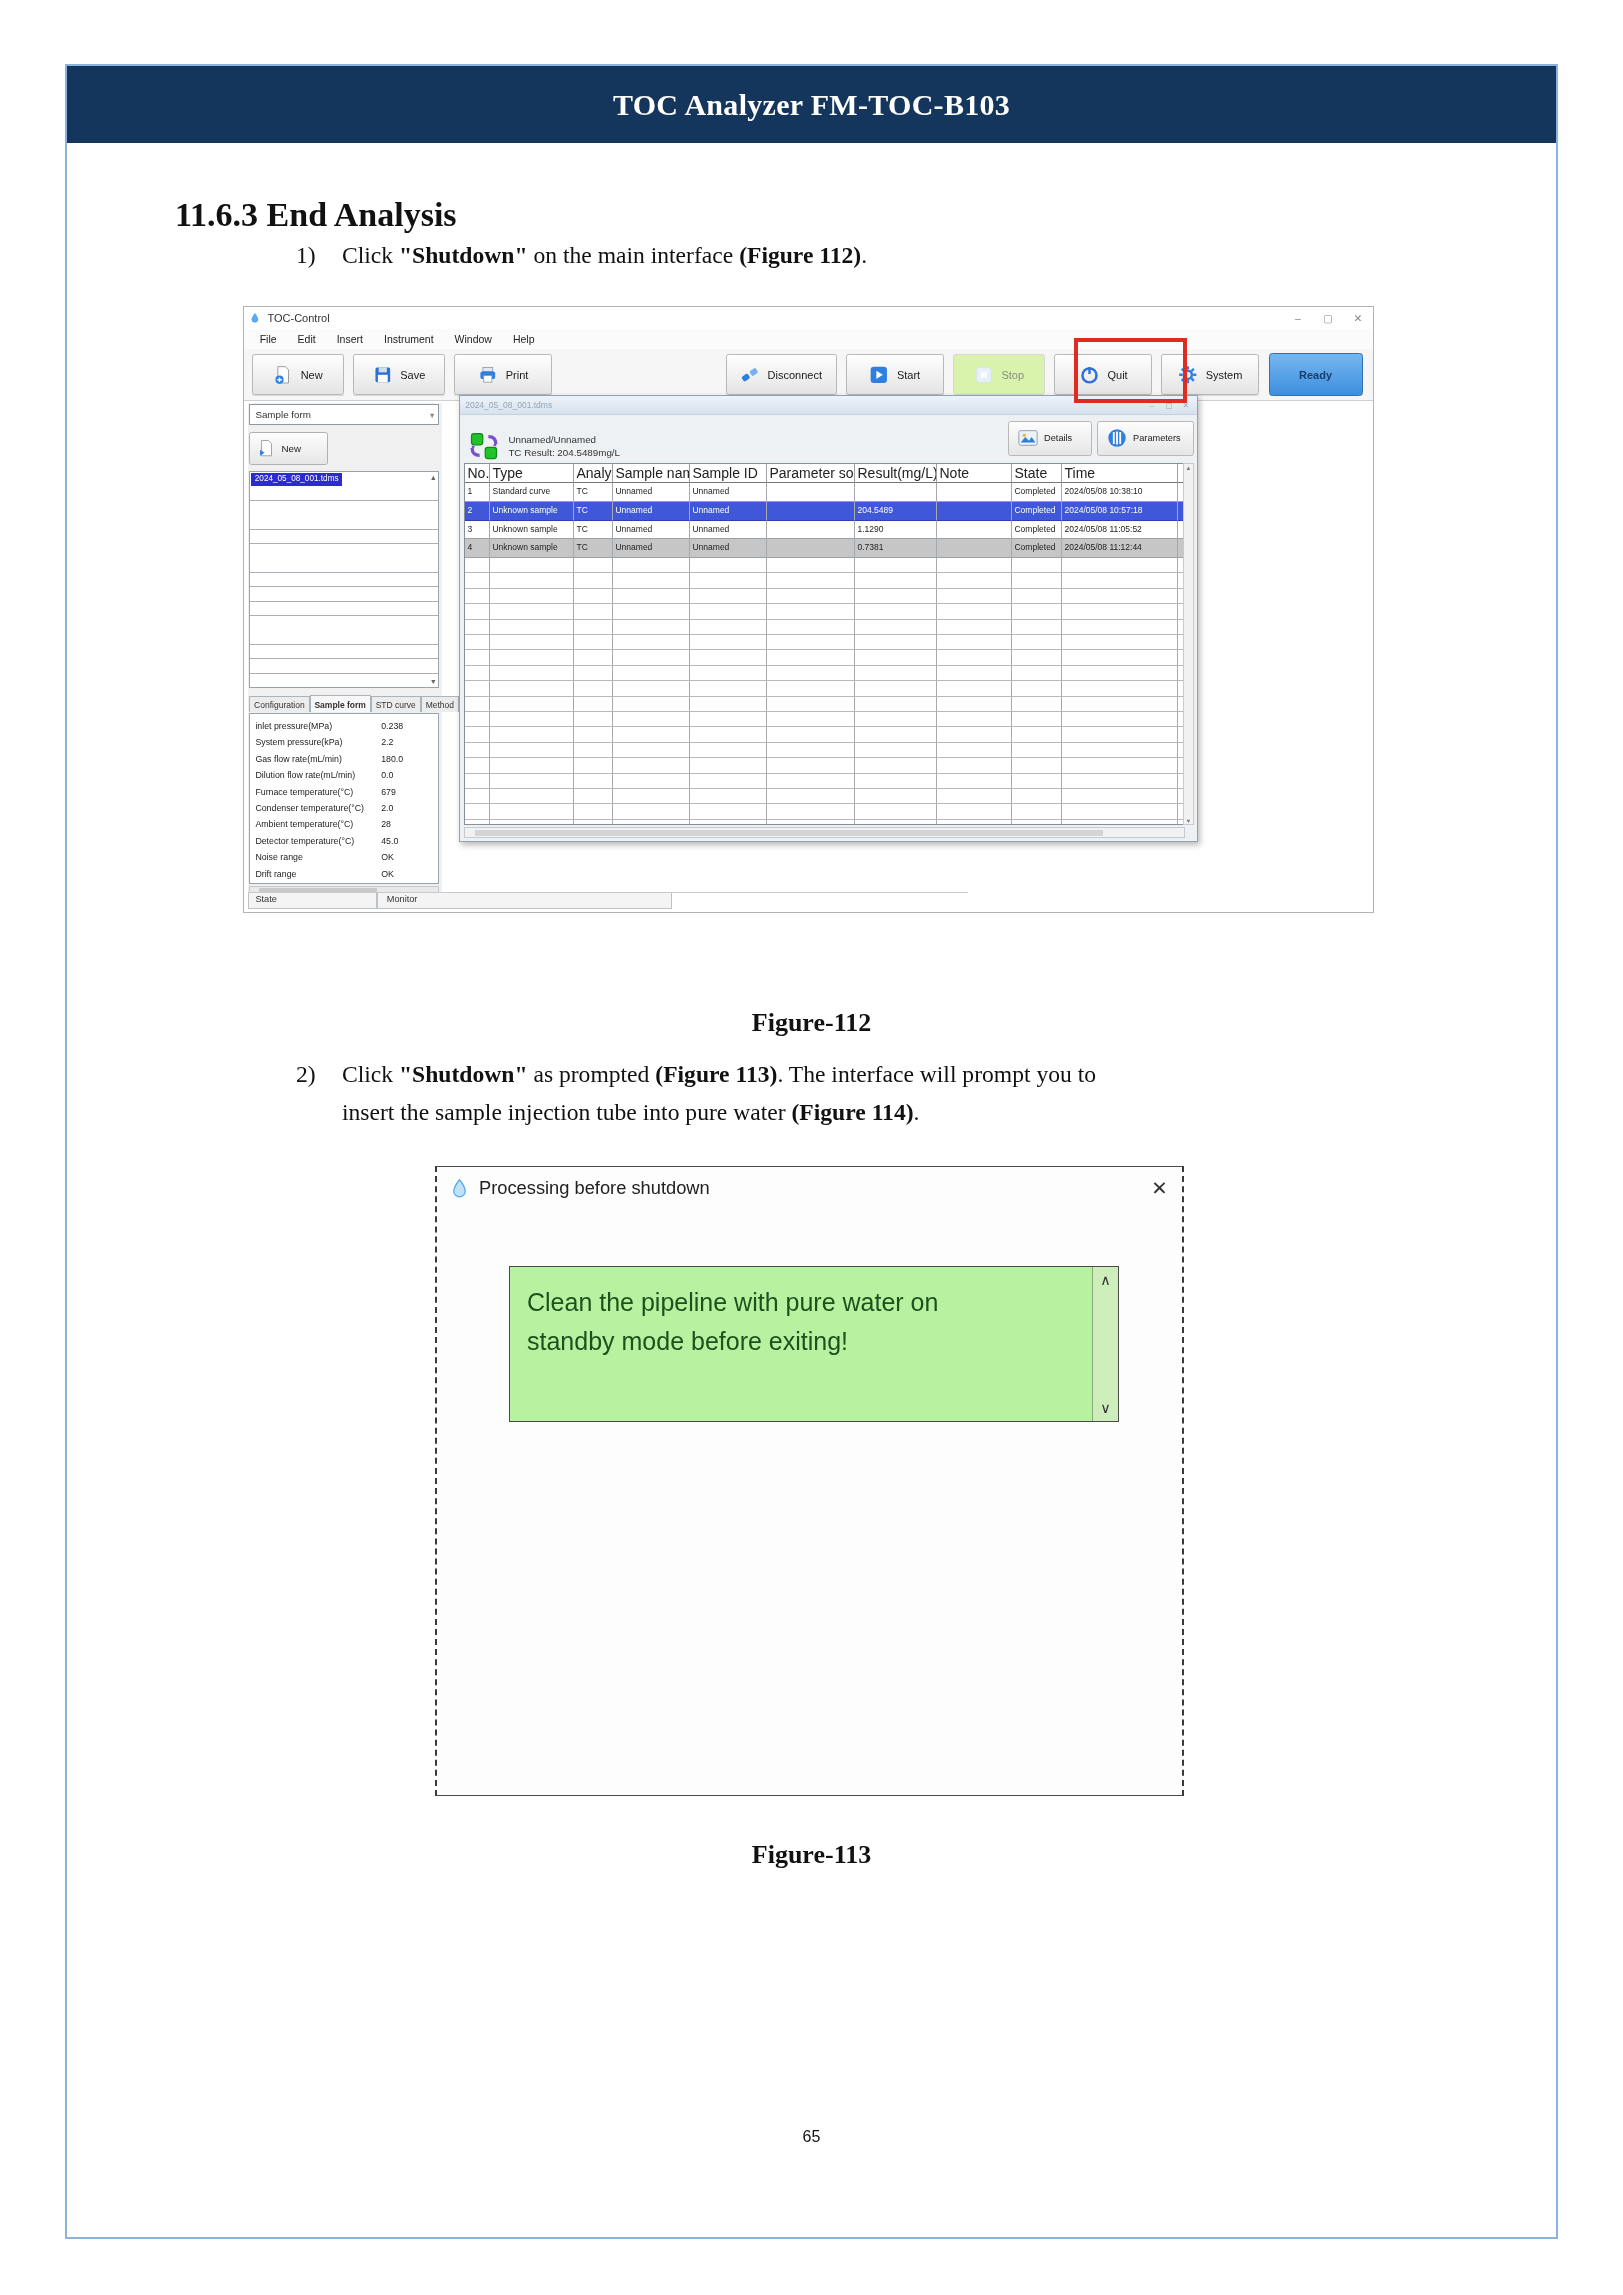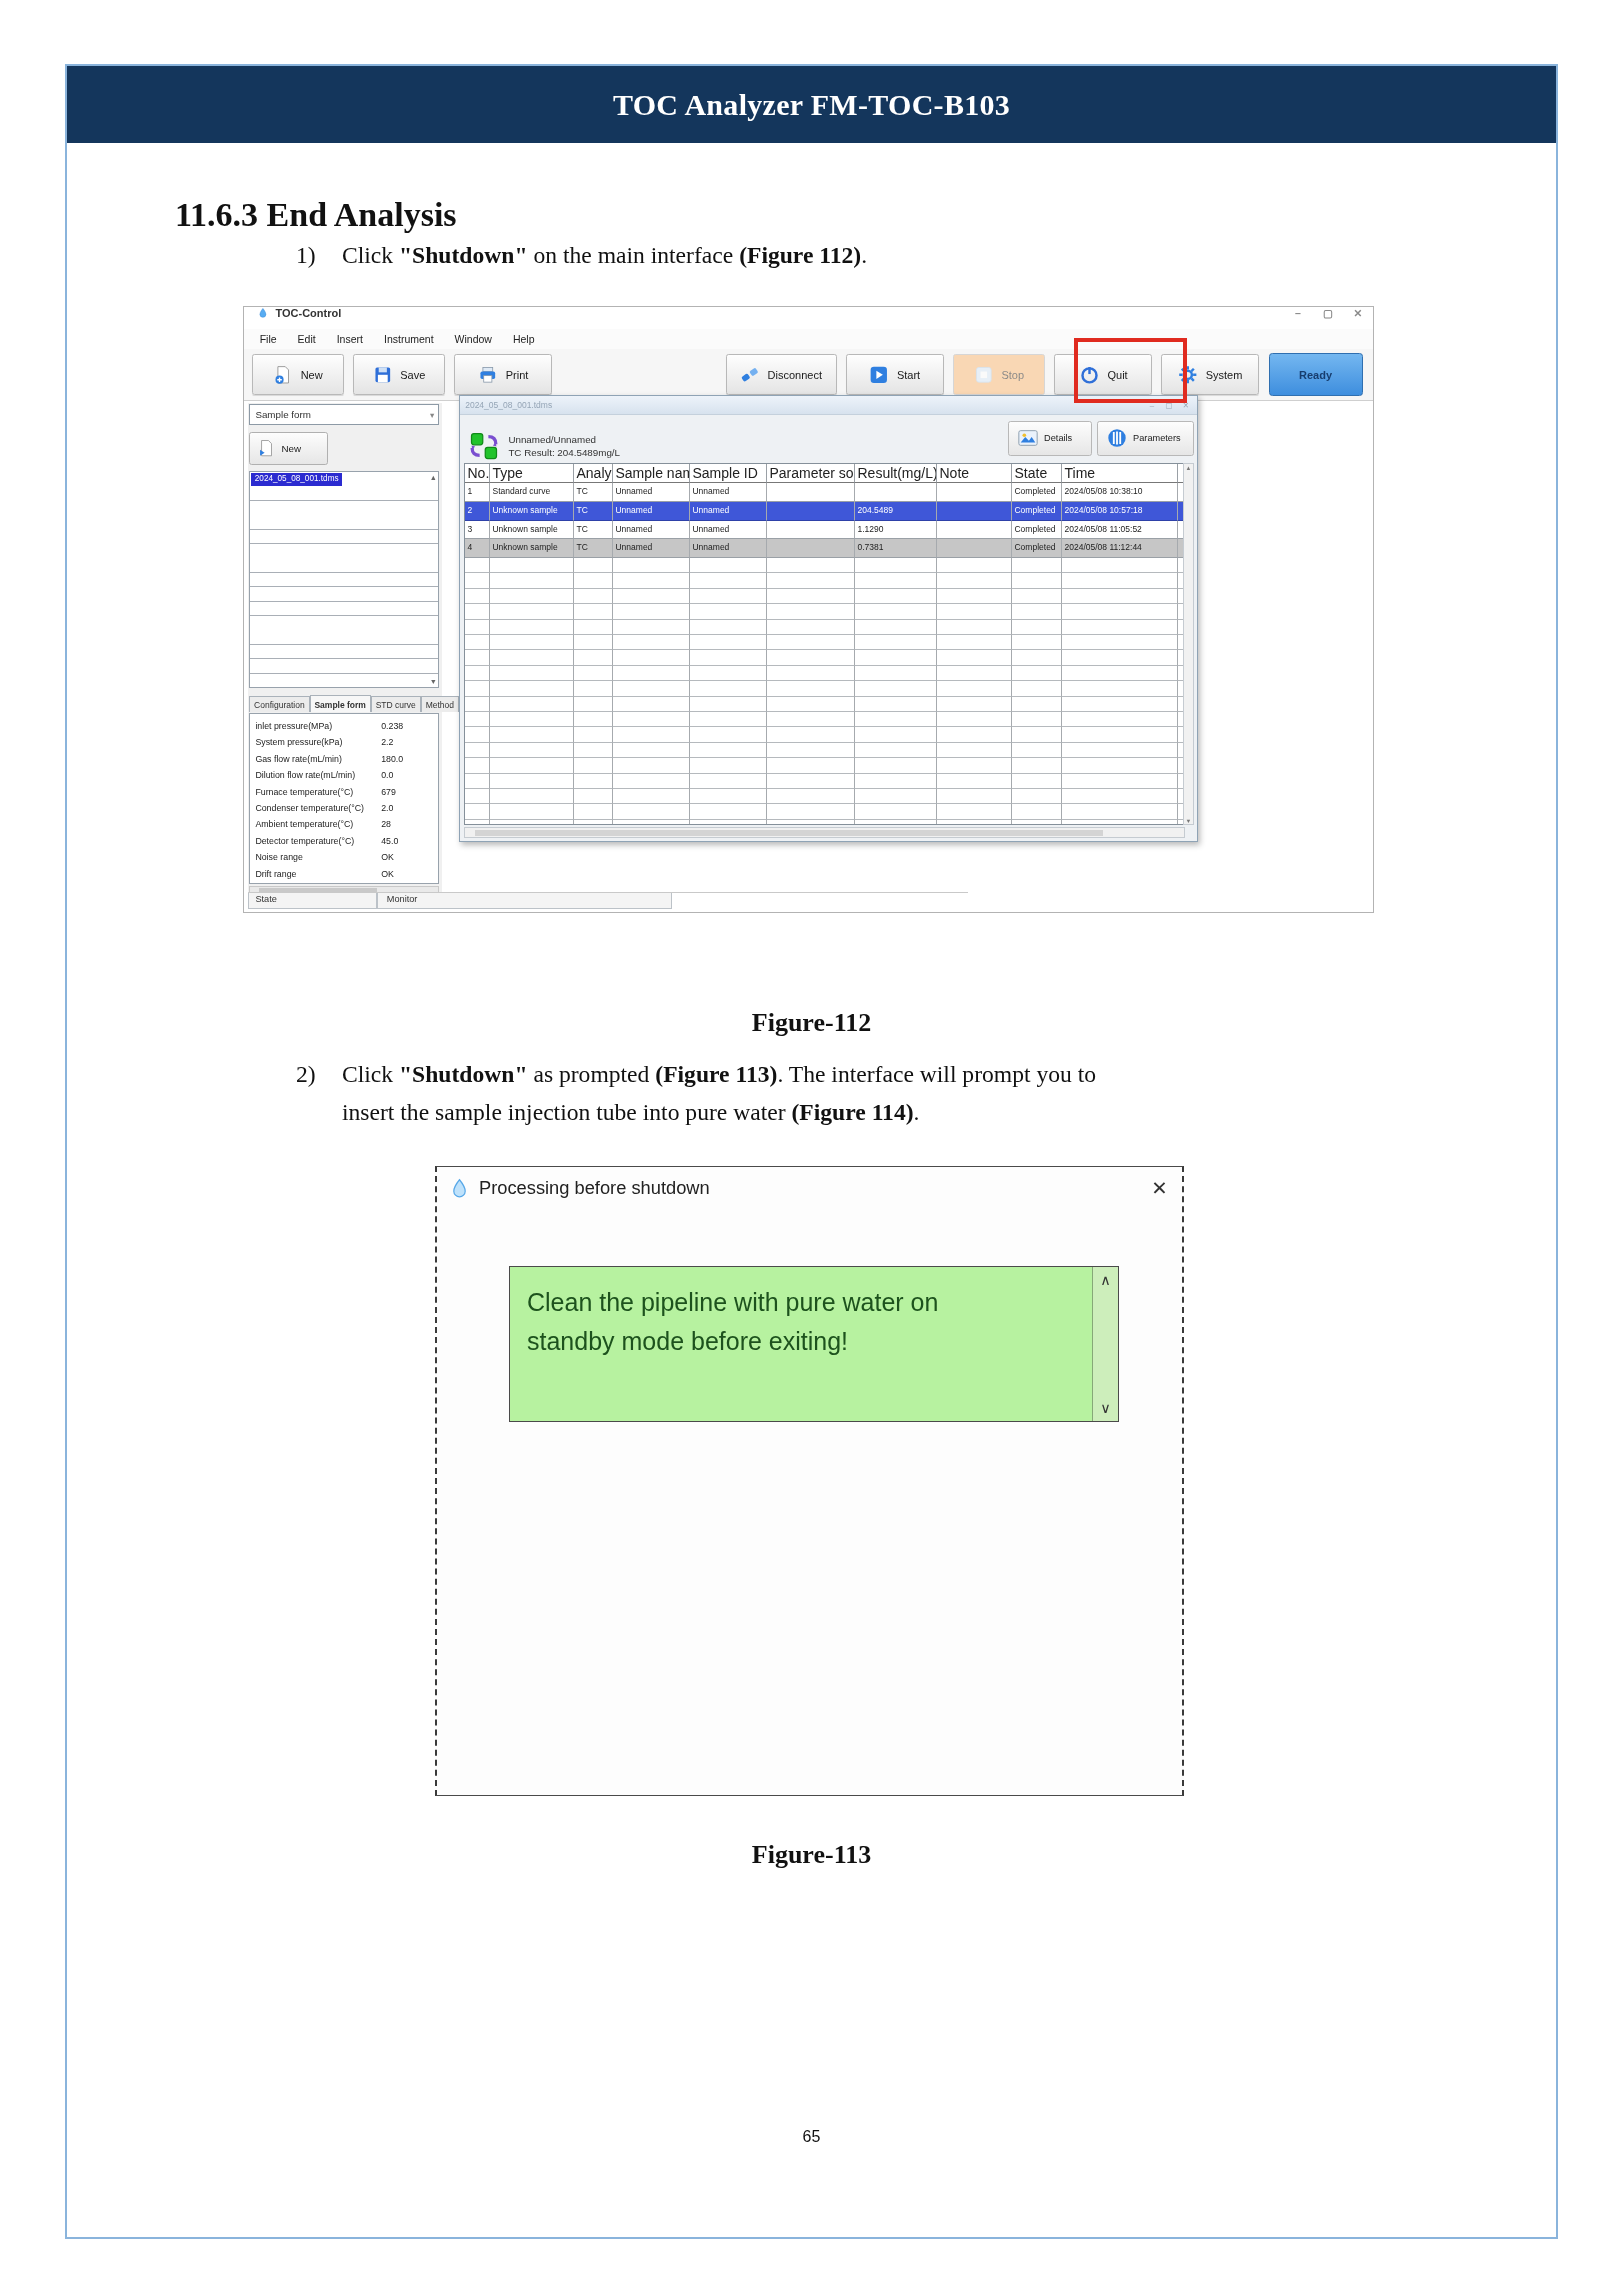--- a/index.html
+++ b/index.html
@@ -19,36 +19,36 @@
   .caption{position:absolute;left:67px;width:1489px;text-align:center;
            font-size:26px;font-weight:bold;}
   .cap112{top:1008px;} .cap113{top:1840px;}
   .page-number{position:absolute;left:67px;width:1489px;top:2128px;text-align:center;
                font-size:16px;font-family:"Liberation Sans",sans-serif;}
 
   
   .fig112{position:absolute;left:243px;top:306px;width:1131px;height:607px;
           background:#ffffff;border:0.7px solid #b3b3b3;box-sizing:border-box;
           font-family:"Liberation Sans",sans-serif;color:#222;overflow:hidden;}
-  .app-titlebar{position:absolute;left:8px;top:0;right:0;height:22px;background:#ffffff;
-                display:flex;align-items:flex-start;border-bottom:0.7px solid #e8e8e8;font-weight:bold;}
+  .app-titlebar{position:absolute;left:0;top:0;right:0;height:22px;background:#ffffff;
+                display:flex;align-items:center;border-bottom:0.7px solid #e8e8e8;}
   .app-titlebar .ttl{font-size:11px;color:#333;margin-left:6.5px;}
   .win-ctrls{margin-left:auto;display:flex;}
   .win-ctrls span{width:30px;text-align:center;font-size:10.5px;color:#8a8a8a;}
   .app-menubar{position:absolute;left:0;top:22px;right:0;height:19.6px;background:#fbfbfb;
                border-bottom:0.7px solid #e2e2e2;display:flex;align-items:center;padding-left:5.2px;}
   .menu-item{font-size:10.5px;color:#222;padding:0 10.5px;}
   .app-toolbar{position:absolute;left:0;top:42px;right:0;height:51px;background:#f6f6f6;
                border-bottom:0.7px solid #cfcfcf;display:flex;align-items:center;padding:0 7.9px;}
   .tbtn{height:41px;border:0.7px solid #b8b8b8;border-radius:2.6px;
         background:linear-gradient(#fefefe,#e4e4e4);display:flex;align-items:center;
         justify-content:center;gap:7.9px;padding:0 13px;box-shadow:0 0.7px 0.7px rgba(0,0,0,.12);
         margin-right:9.2px;box-sizing:border-box;}
   .tbtn .lbl{font-size:11px;color:#1a1a1a;}
-  .tbtn.disabled{opacity:.5;background:#fdba74;box-shadow:none;}
+  .tbtn.disabled{opacity:.5;background:#bef264;box-shadow:none;}
   .tbtn.w140{width:92px;} .tbtn.w150{width:98px;} .tbtn.w170{width:111px;}
   .ml-auto{margin-left:auto;}
   .btn-ready{width:92px;height:41px;border-radius:3.3px;border:0.7px solid #2f6fb0;
              background:linear-gradient(#74b7f0,#3e8ede);display:flex;align-items:center;
              justify-content:center;margin-right:2.6px;}
   .btn-ready .lbl{font-size:11px;font-weight:bold;color:#173d6e;}
   .red-box{position:absolute;left:830px;top:31px;width:113px;height:65px;
            border:4.6px solid #e02b20;z-index:40;box-sizing:border-box;}
   
   .sidebar{position:absolute;left:3.9px;top:96px;width:194px;height:495px;background:#f0f0f0;}

